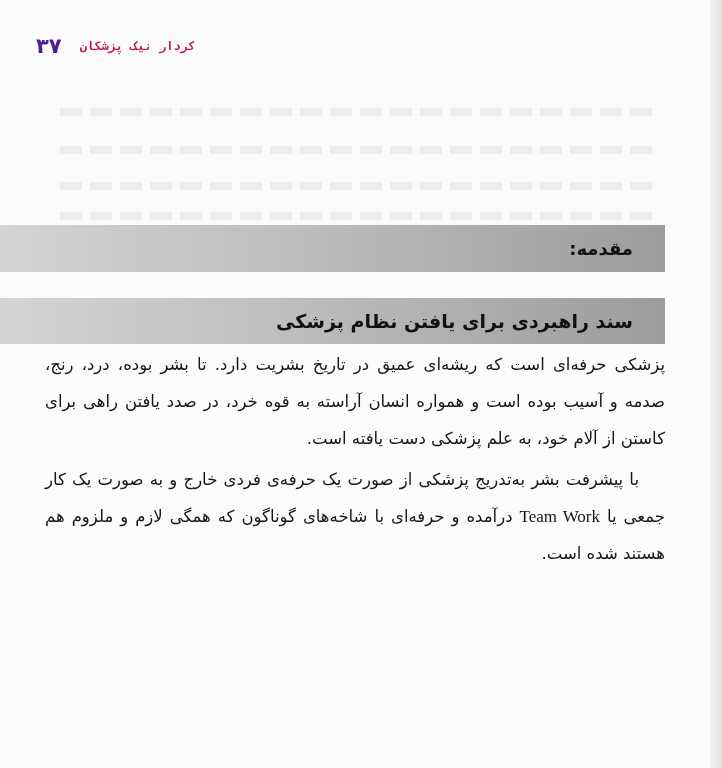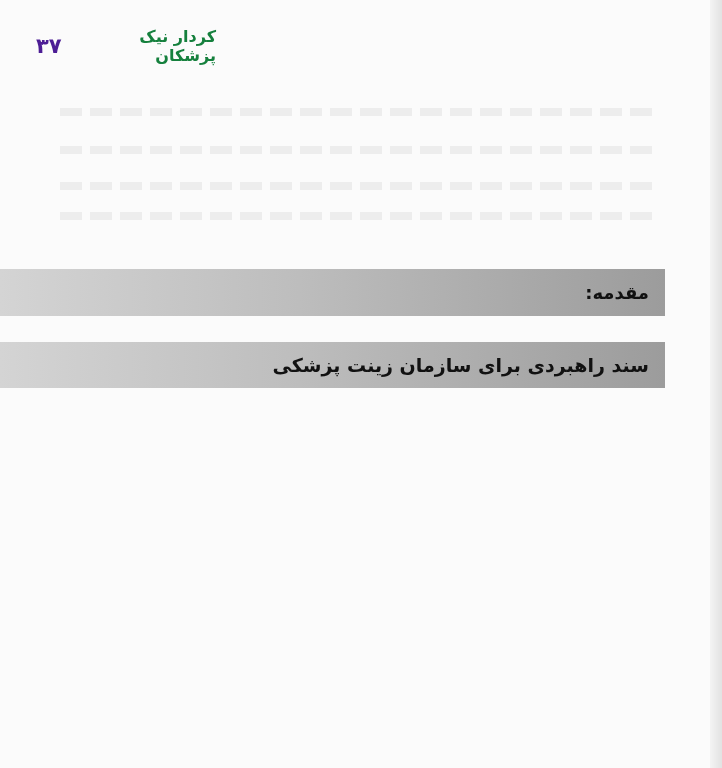--- a/index.html
+++ b/index.html
@@ -29,23 +29,24 @@
       left: 36px;
       width: 180px;
       height: 24px;
       direction: rtl;
       display: flex;
       align-items: center;
       justify-content: flex-end;
       gap: 18px;
     }
     .running-head .book-title {
-      font-size: 16px;
+      font-size: 12px;
       font-weight: bold;
-      color: #15803d;
+      color: #be185d;
+      font-family: Liberation Mono, monospace;
     }
     .running-head .page-number {
       font-size: 21px;
       font-weight: bold;
       color: #4c1d95;
     }
     .bleed {
       position: absolute;
       left: 55px;
       right: 70px;
@@ -55,22 +56,21 @@
     }
     .bar {
       position: absolute;
       left: 0;
       width: 665px;
       background: linear-gradient(to right, #d4d4d4 0%, #bdbdbd 45%, #9c9c9c 100%);
       direction: rtl;
       display: flex;
       align-items: center;
       box-sizing: border-box;
-      padding-right: 16px;
-      margin-top: 44px;
+      padding-right: 32px;
     }
     .bar .bar-text {
       font-weight: bold;
       color: #111;
     }
     .bar.intro {
       top: 225px;
       height: 47px;
     }
     .bar.intro .bar-text {
@@ -121,17 +121,19 @@
 <div class="bleed" style="top:108px;"></div>
 <div class="bleed" style="top:146px;"></div>
 <div class="bleed" style="top:182px;"></div>
 <div class="bleed" style="top:212px;"></div>
 
 <div class="bar intro">
   <span class="bar-text">مقدمه:</span>
 </div>
 
 <div class="bar strategy">
-  <span class="bar-text">سند راهبردی برای سازمان زینت پزشکی</span>
+  <span class="bar-text">سند راهبردی برای یافتن نظام پزشکی</span>
 </div>
 
 <div class="body-text">
+  <p>پزشکی حرفه‌ای است که ریشه‌ای عمیق در تاریخ بشریت دارد. تا بشر بوده، درد، رنج، صدمه و آسیب بوده است و همواره انسان آراسته به قوه خرد، در صدد یافتن راهی برای کاستن از آلام خود، به علم پزشکی دست یافته است.</p>
+  <p class="indent"><span>با پیشرفت بشر به‌تدریج پزشکی از صورت یک حرفه‌ی فردی خارج و به صورت یک کار جمعی یا </span><span class="latin">Team Work</span><span> درآمده و حرفه‌ای با شاخه‌های گوناگون که همگی لازم و ملزوم هم هستند شده است.</span></p>
 </div>
 
 </body></html>

